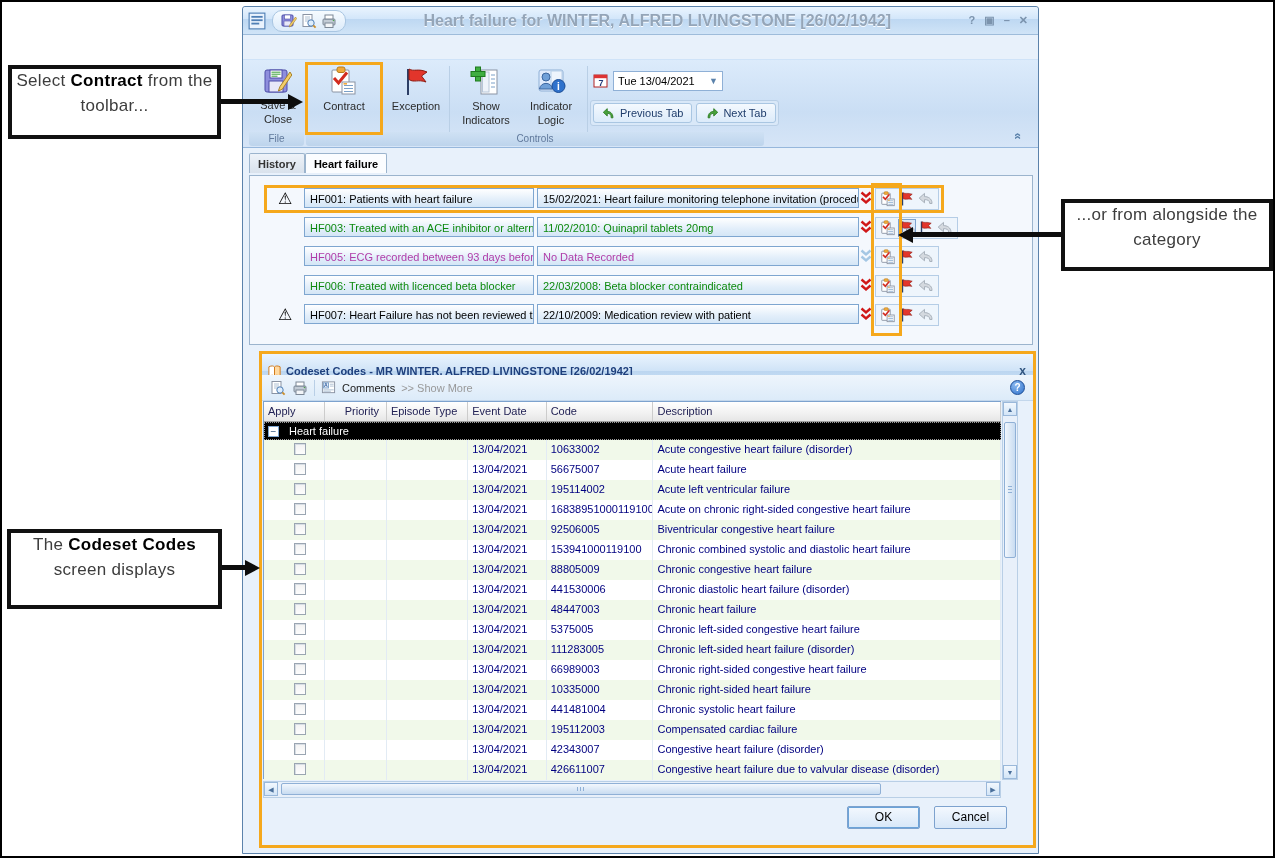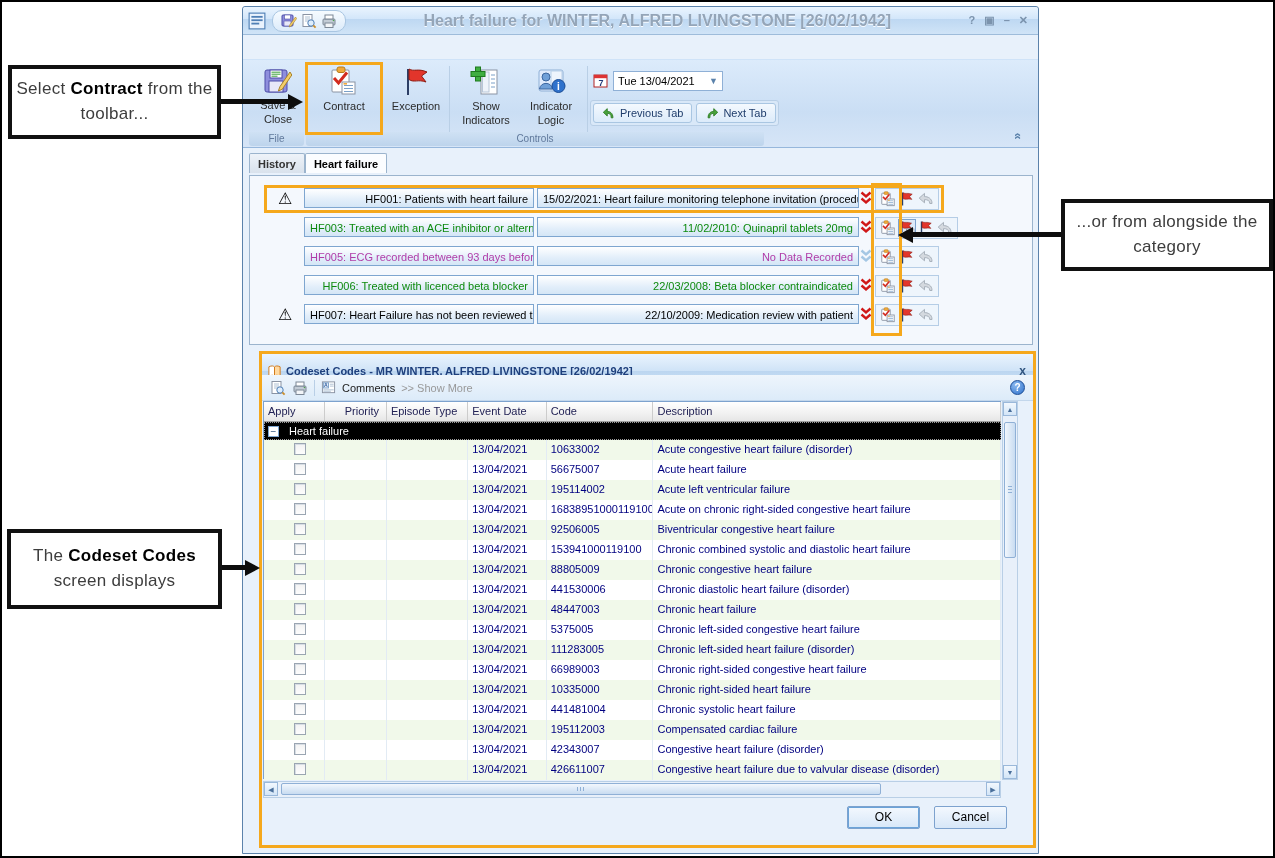--- a/index.html
+++ b/index.html
@@ -56,21 +56,21 @@
   .subtabs { position: absolute; left: 6px; top: 146px; display: flex; }
   .stab { font-size: 11px; font-weight: bold; padding: 4px 8px 3px; border: 1px solid #9bb4cd; border-bottom: none;
           background: linear-gradient(#eef3f9,#d9e2ec); color: #333; border-radius: 2px 2px 0 0; }
   .stab.active { background: #fbfdff; color: #000; position: relative; z-index: 2; }
   .panel { position: absolute; left: 6px; top: 168px; width: 784px; height: 170px; background: #f4f8fd;
            border: 1px solid #9bb4cd; }
   .ind-row { position: absolute; left: 0; width: 100%; height: 22px; }
   .warn { position: absolute; left: 28px; top: 1px; font-size: 16px; color: #000; line-height: 20px; }
   .ind-id, .ind-val { position: absolute; top: 0; height: 20px; line-height: 20px; font-size: 11px;
           background: linear-gradient(#ffffff,#e2eefa 60%,#d4e6f6); border: 1px solid #7ea6d0;
-          padding: 0 5px; white-space: nowrap; overflow: hidden; text-align: right; }
+          padding: 0 5px; white-space: nowrap; overflow: hidden; }
   .ind-id { left: 54px; width: 230px; }
   .ind-val { left: 287px; width: 322px; }
   .checks { position: absolute; left: 610px; top: 3px; }
   .ind-icons { position: absolute; left: 625px; top: 0; height: 22px; display: flex; align-items: center;
                gap: 3px; padding: 0 4px; background: #eef5fc; border: 1px solid #b5cde6; }
   .ind-icons > span { width: 16px; height: 16px; display: inline-block; }
   .ind-icons > span.pressed { background: #dce9f8; outline: 1px solid #7da2ce; }
   .hl-row { position: absolute; left: 14px; top: 9px; width: 680px; height: 28px; border: 3px solid #f5a81c; z-index: 5; pointer-events: none; }
   .hl-col { position: absolute; left: 621px; top: 7px; width: 31px; height: 153px; border: 3px solid #f5a81c; z-index: 5; pointer-events: none; }
 
@@ -126,21 +126,21 @@
   .grip-h { position: absolute; top: 3px; bottom: 3px; left: 50%; width: 8px; margin-left: -4px;
             background: repeating-linear-gradient(90deg,#8fb0d6 0 1px, transparent 1px 3px); }
 
   .dlg-btn { position: absolute; width: 73px; height: 23px; font-size: 12px; color: #000; text-align: center;
              line-height: 21px; background: linear-gradient(#f3f8fe,#d7e7f8); border: 1px solid #7da2ce;
              border-radius: 2px; }
   .dlg-btn.default { box-shadow: 0 0 0 1px #6ba3d8 inset; }
 
   
   .callout { position: absolute; background: #fff; border: 4px solid #111; text-align: center;
-             font-size: 17px; color: #3d3d3d; display: flex; flex-direction: column; justify-content: center;
+             font-size: 17px; color: #3d3d3d; display: flex; flex-direction: column; 
              line-height: 1.45; z-index: 20; letter-spacing: 0.3px; }
   .callout b { color: #000; }
   .aline { position: absolute; height: 5px; background: #0d0d0d; z-index: 19; }
   .ahead { position: absolute; width: 0; height: 0; z-index: 19; }
   .ahead.right { border-top: 8px solid transparent; border-bottom: 8px solid transparent; border-left: 15px solid #0d0d0d; }
   .ahead.left  { border-top: 8px solid transparent; border-bottom: 8px solid transparent; border-right: 15px solid #0d0d0d; }
 
   svg { display: block; }
 </style>
 </head>

